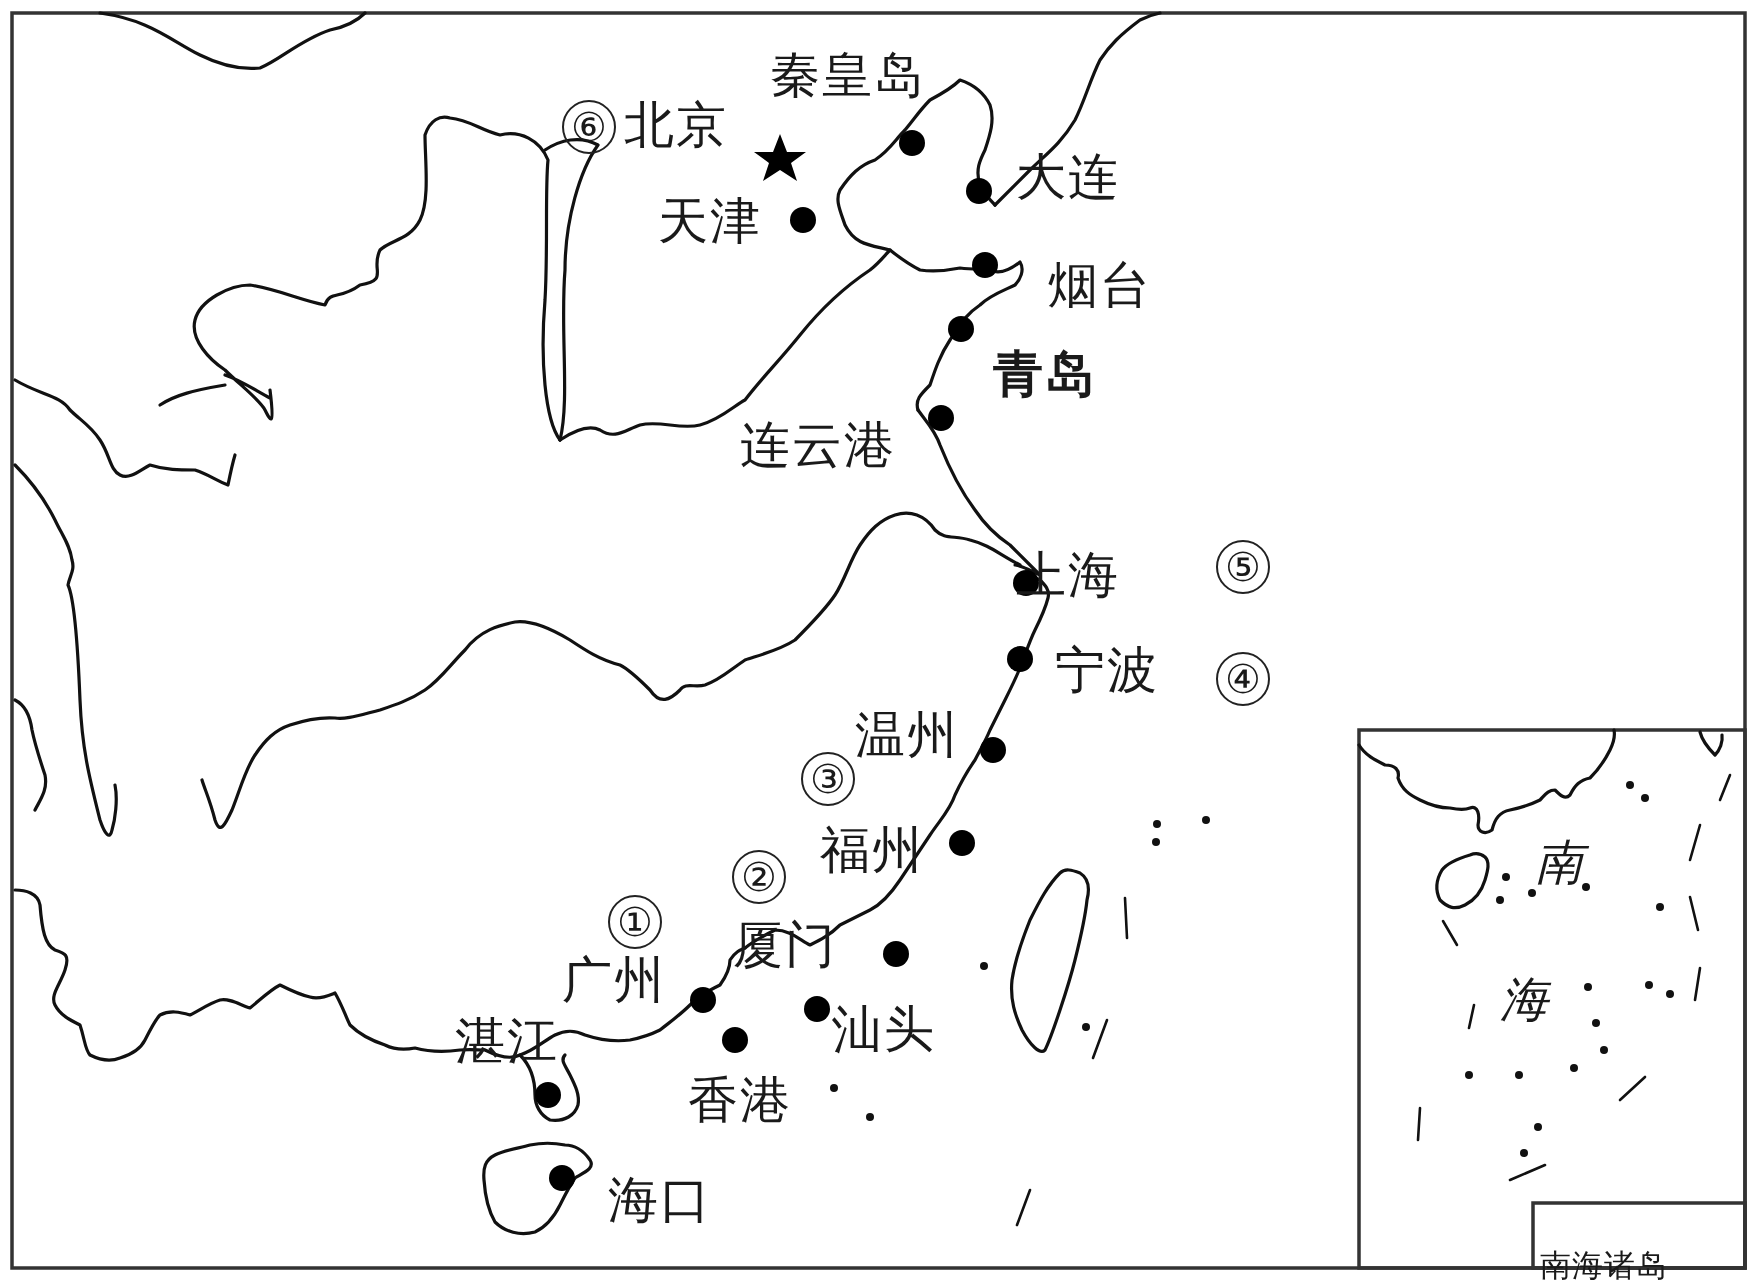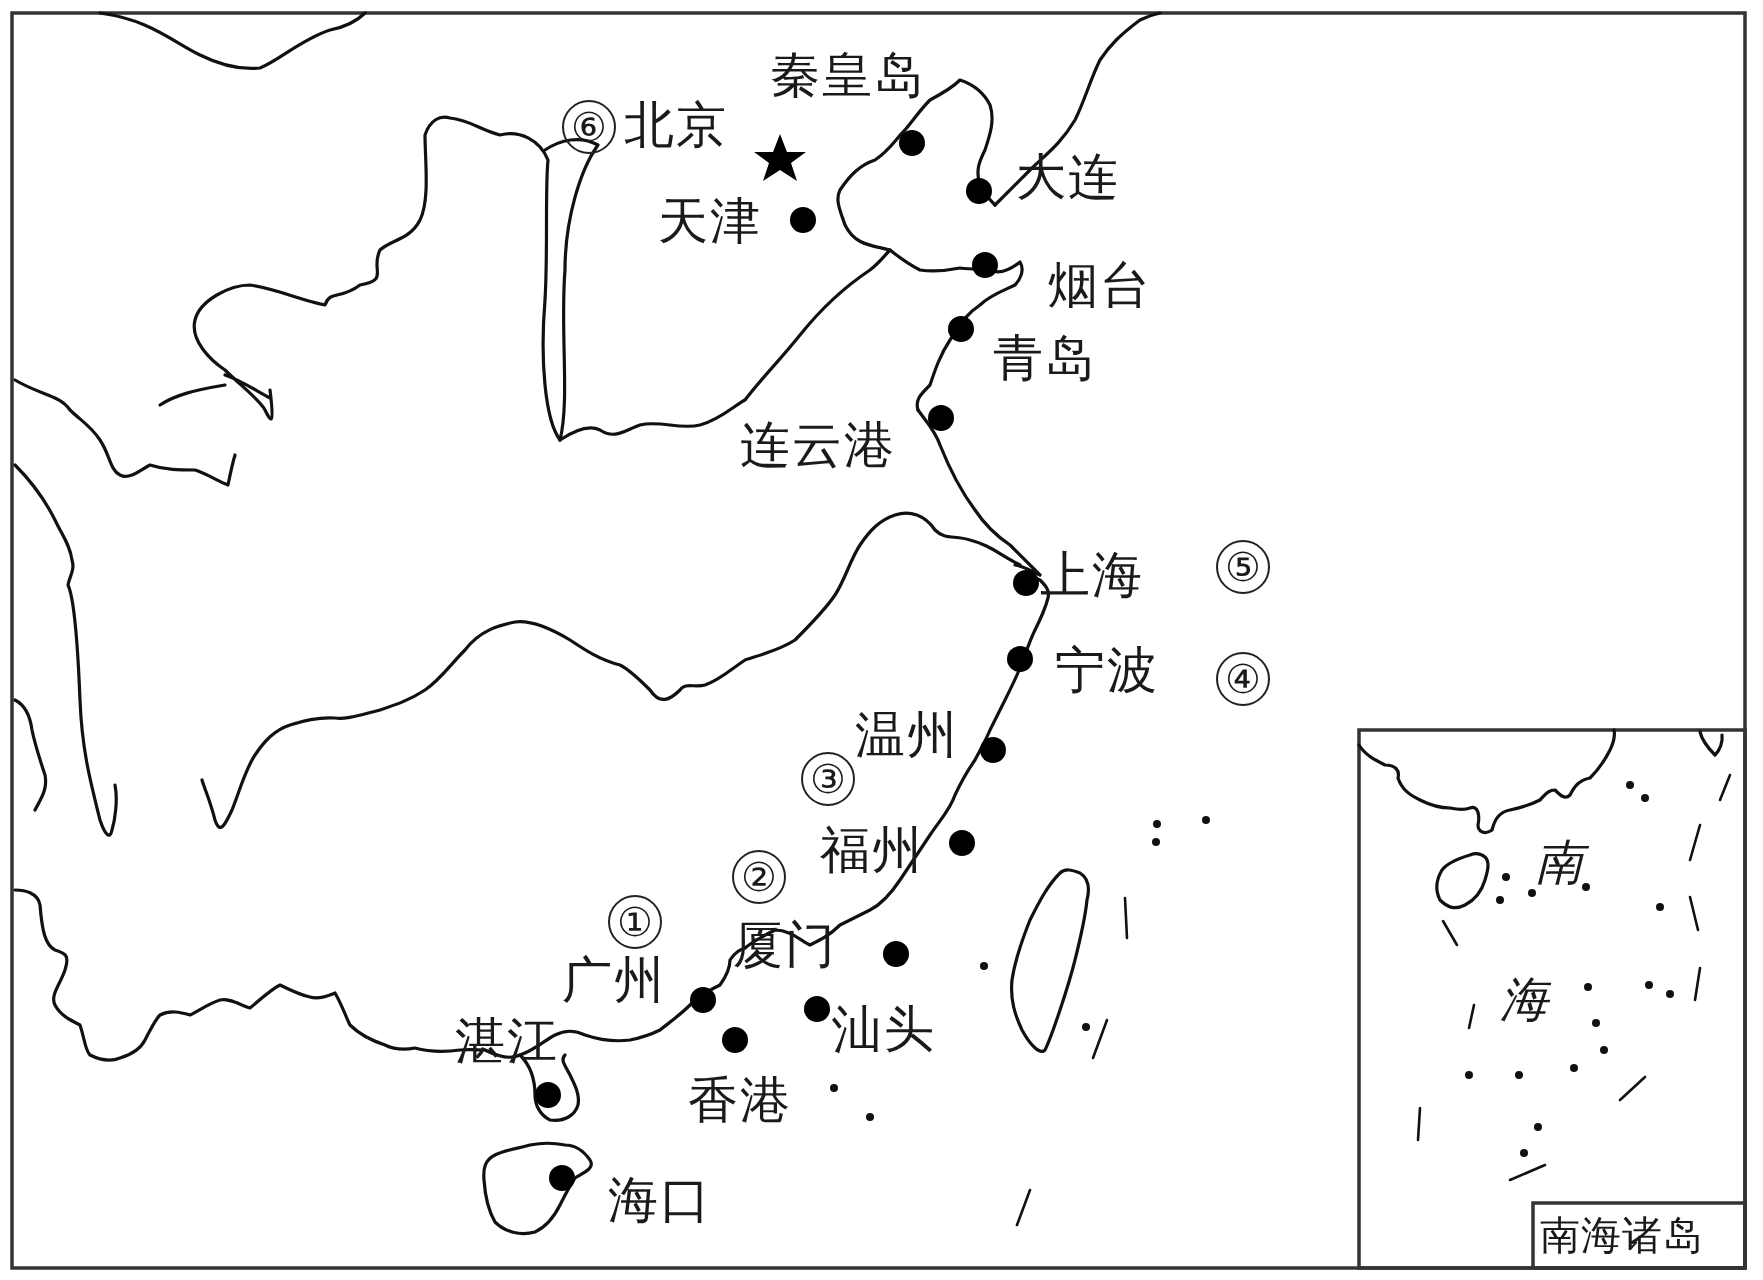--- a/index.html
+++ b/index.html
@@ -5,21 +5,21 @@
   html, body { margin: 0; padding: 0; background: #ffffff; }
   body { width: 1763px; height: 1280px; position: relative; overflow: hidden; font-family: "DejaVu Serif", "Liberation Serif", serif; }
   #map-root { position: absolute; left: 0; top: 0; width: 1763px; height: 1280px; }
   svg { position: absolute; left: 0; top: 0; }
   .coast { fill: none; stroke: #111; stroke-width: 3.2; stroke-linejoin: round; stroke-linecap: round; }
   .thin { fill: none; stroke: #111; stroke-width: 2.6; stroke-linejoin: round; stroke-linecap: round; }
   .frame { fill: none; stroke: #333; stroke-width: 3.5; }
   .label { position: absolute; font-size: 50px; color: #1a1a1a; line-height: 1; white-space: nowrap; letter-spacing: 2px; }
   .num { position: absolute; width: 50px; height: 50px; border: 2.5px solid #222; border-radius: 50%; font-size: 40px; line-height: 50px; text-align: center; color: #1a1a1a; box-sizing: content-box; }
   .inset-sea { position: absolute; font-size: 48px; font-style: italic; color: #1a1a1a; line-height: 1; }
-  .inset-caption { position: absolute; font-size: 40px; color: #1a1a1a; line-height: 1; letter-spacing: 1px; }
+  .inset-caption { position: absolute; font-size: 31px; color: #1a1a1a; line-height: 1; letter-spacing: 1px; margin-top: 35px; }
 </style>
 </head>
 <body>
 
 <div id="map-root">
 
 <svg width="1763" height="1280" viewBox="0 0 1763 1280">
 
   <rect x="12" y="13" width="1733" height="1255" class="frame"></rect>
 
@@ -129,23 +129,23 @@
     <circle cx="562" cy="1178" r="13"></circle>
   </g>
 </svg>
 
 <div class="num" style="left:562px;top:100px;">⑥</div>
 <div class="label" style="left:624px;top:100px;">北京</div>
 <div class="label" style="left:770px;top:50px;">秦皇岛</div>
 <div class="label" style="left:658px;top:196px;">天津</div>
 <div class="label" style="left:1016px;top:152px;">大连</div>
 <div class="label" style="left:1048px;top:248px;margin-top:12px;">烟台</div>
-<div class="label" style="left:993px;top:333px;">青岛</div>
+<div class="label" style="left:993px;top:349px;font-weight:bold;">青岛</div>
 <div class="label" style="left:740px;top:420px;">连云港</div>
-<div class="label" style="left:1040px;top:550px;">上海</div>
+<div class="label" style="left:1016px;top:550px;">上海</div>
 <div class="num" style="left:1216px;top:540px;">⑤</div>
 <div class="label" style="left:1055px;top:645px;">宁波</div>
 <div class="num" style="left:1216px;top:652px;">④</div>
 <div class="label" style="left:855px;top:710px;">温州</div>
 <div class="num" style="left:801px;top:752px;">③</div>
 <div class="label" style="left:820px;top:825px;">福州</div>
 <div class="num" style="left:732px;top:850px;">②</div>
 <div class="label" style="left:733px;top:920px;">厦门</div>
 <div class="num" style="left:608px;top:895px;">①</div>
 <div class="label" style="left:832px;top:1004px;">汕头</div>

